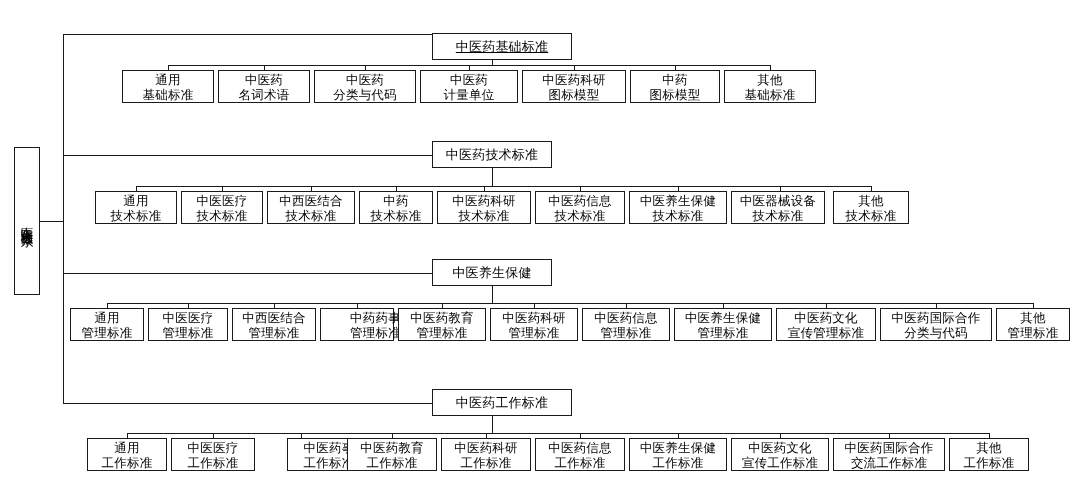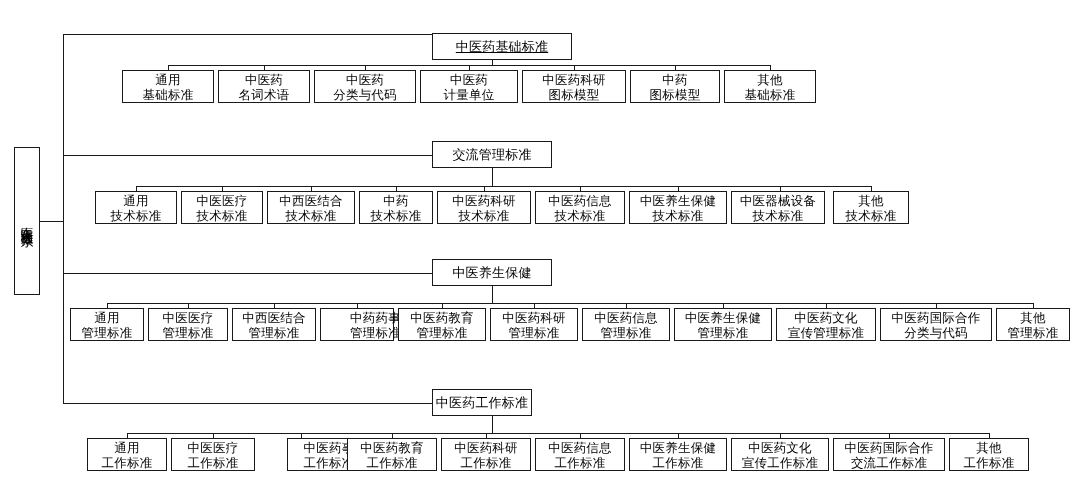--- a/index.html
+++ b/index.html
@@ -161,21 +161,21 @@
       </div>
       <div class="node leaf" style="left: 630px; top: 70px; width: 90px;">
         <span class="l1">中药</span>
         <span class="l2">图标模型</span>
       </div>
       <div class="node leaf" style="left: 724px; top: 70px; width: 92px;">
         <span class="l1">其他</span>
         <span class="l2">基础标准</span>
       </div>
       <div class="node cat" style="left: 432px; top: 141px; width: 120px; height: 27px;">
-        <span>交流管理标准</span>
+        <span>中医药技术标准</span>
       </div>
       <div class="node leaf" style="left: 95px; top: 191px; width: 82px;">
         <span class="l1">通用</span>
         <span class="l2">技术标准</span>
       </div>
       <div class="node leaf" style="left: 181px; top: 191px; width: 82px;">
         <span class="l1">中医医疗</span>
         <span class="l2">技术标准</span>
       </div>
       <div class="node leaf" style="left: 267px; top: 191px; width: 88px;">
@@ -246,21 +246,21 @@
         <span class="l2">宣传管理标准</span>
       </div>
       <div class="node leaf" style="left: 880px; top: 308px; width: 112px;">
         <span class="l1">中医药国际合作</span>
         <span class="l2">分类与代码</span>
       </div>
       <div class="node leaf" style="left: 996px; top: 308px; width: 74px;">
         <span class="l1">其他</span>
         <span class="l2">管理标准</span>
       </div>
-      <div class="node cat" style="left: 432px; top: 389px; width: 100px; height: 27px;">
+      <div class="node cat" style="left: 432px; top: 389px; width: 140px; height: 27px;">
         <span>中医药工作标准</span>
       </div>
       <div class="node leaf" style="left: 87px; top: 438px; width: 80px;">
         <span class="l1">通用</span>
         <span class="l2">工作标准</span>
       </div>
       <div class="node leaf" style="left: 171px; top: 438px; width: 84px;">
         <span class="l1">中医医疗</span>
         <span class="l2">工作标准</span>
       </div>

